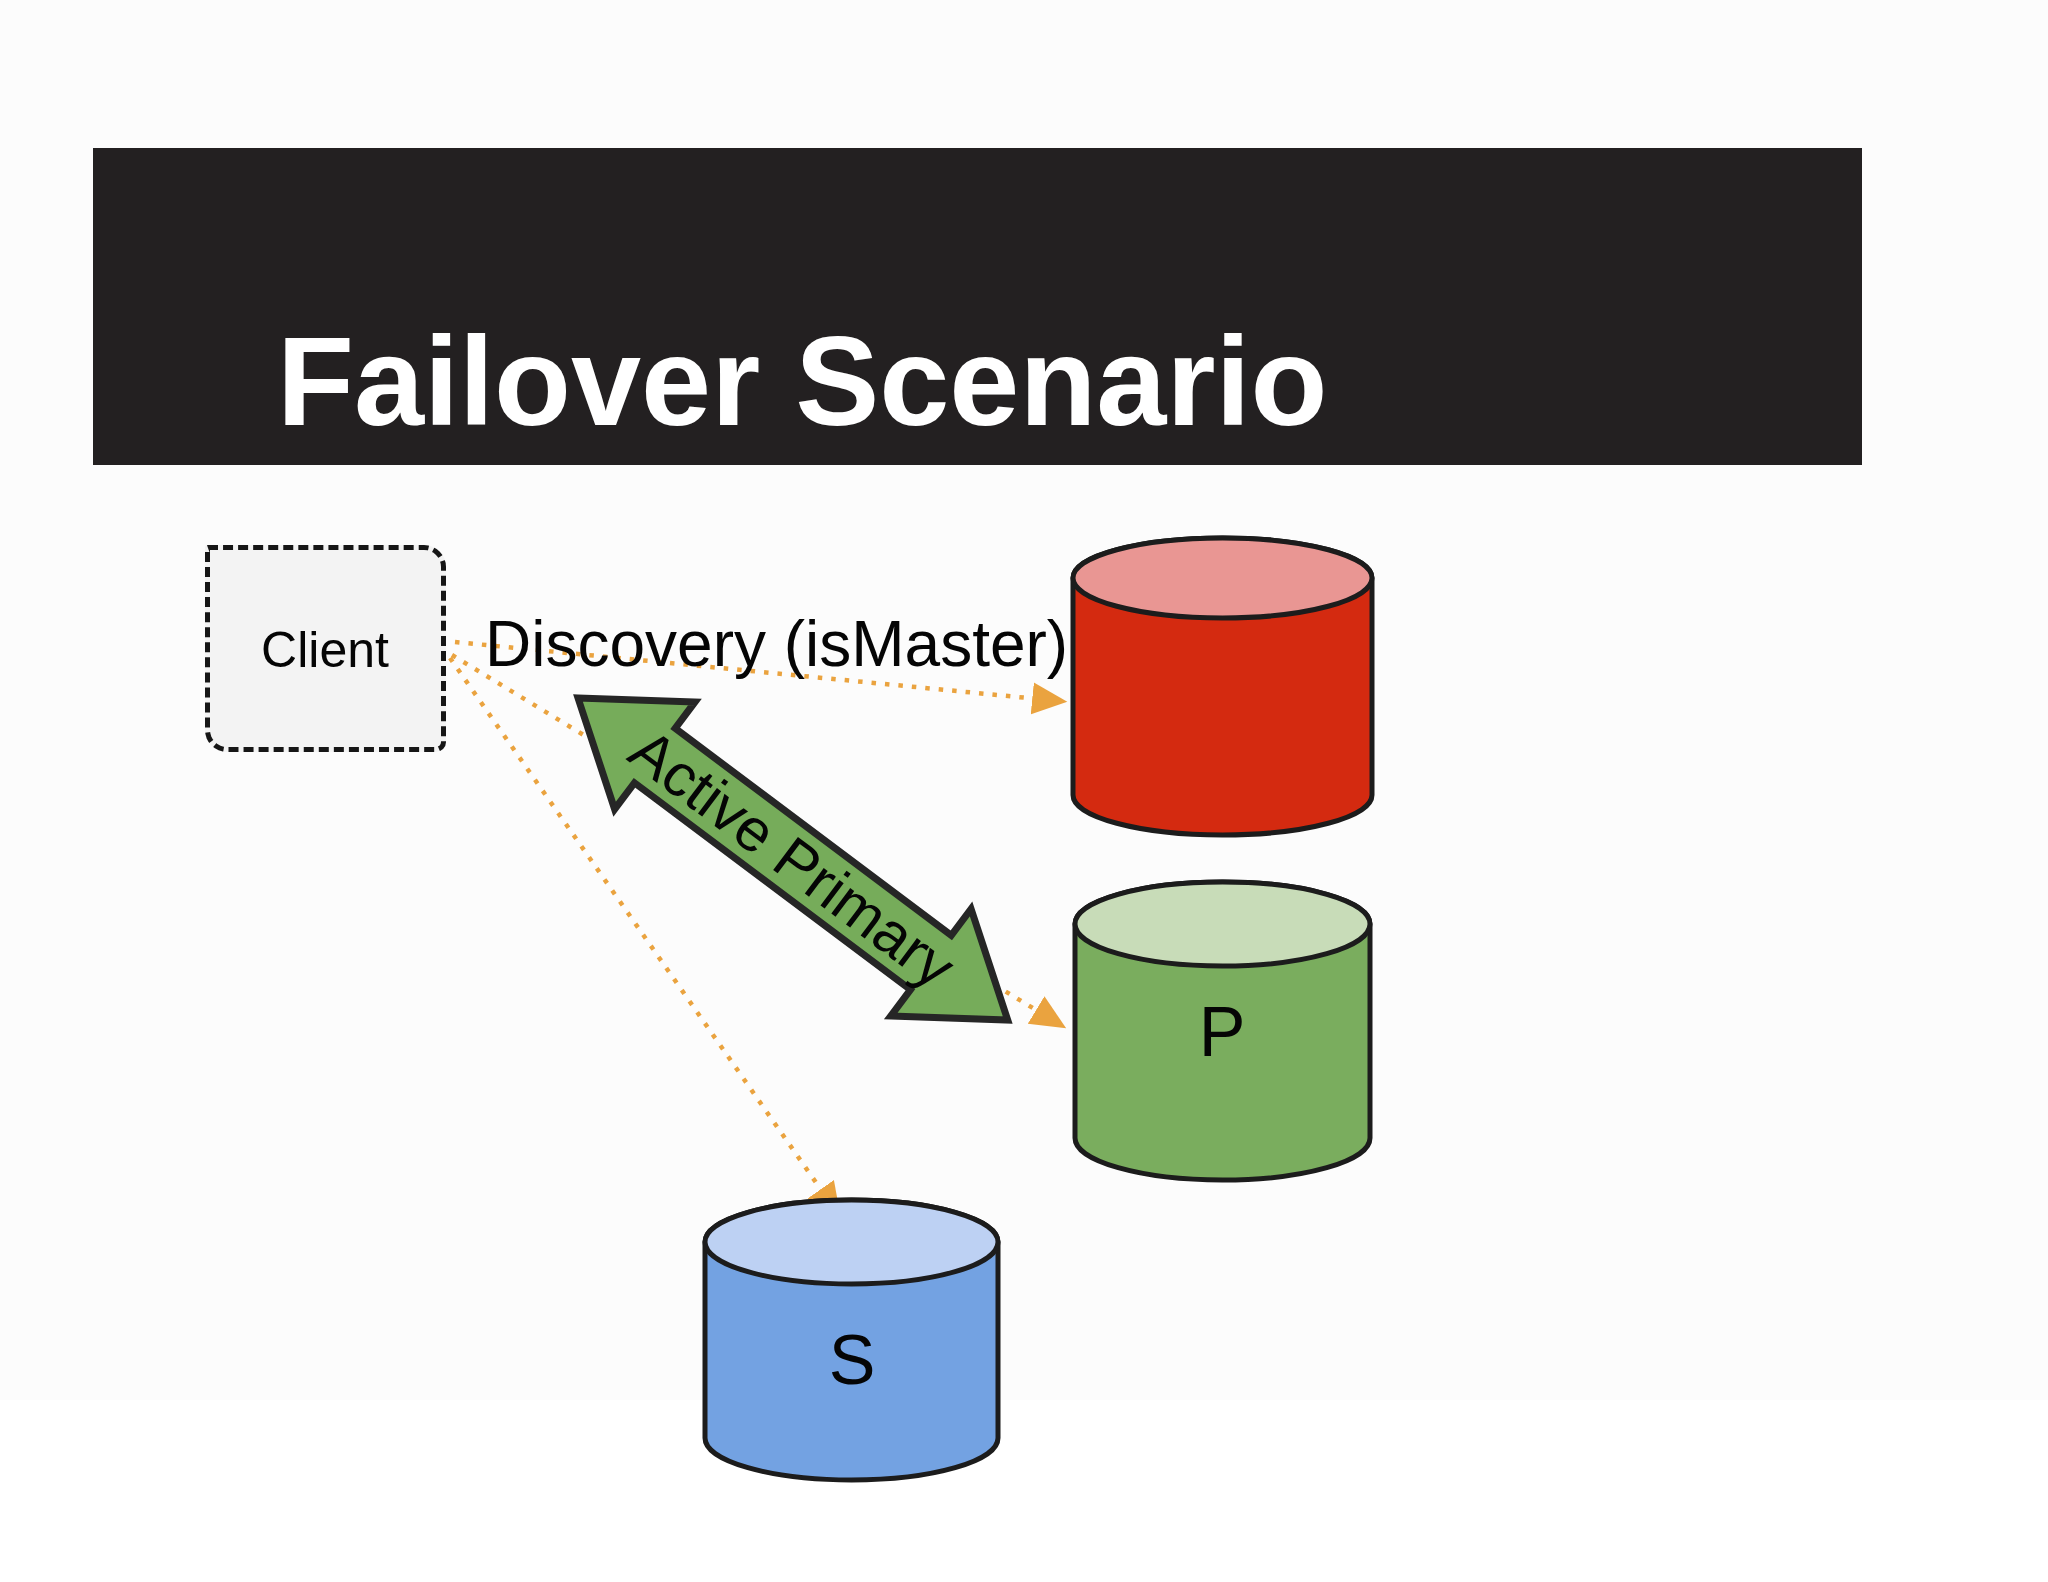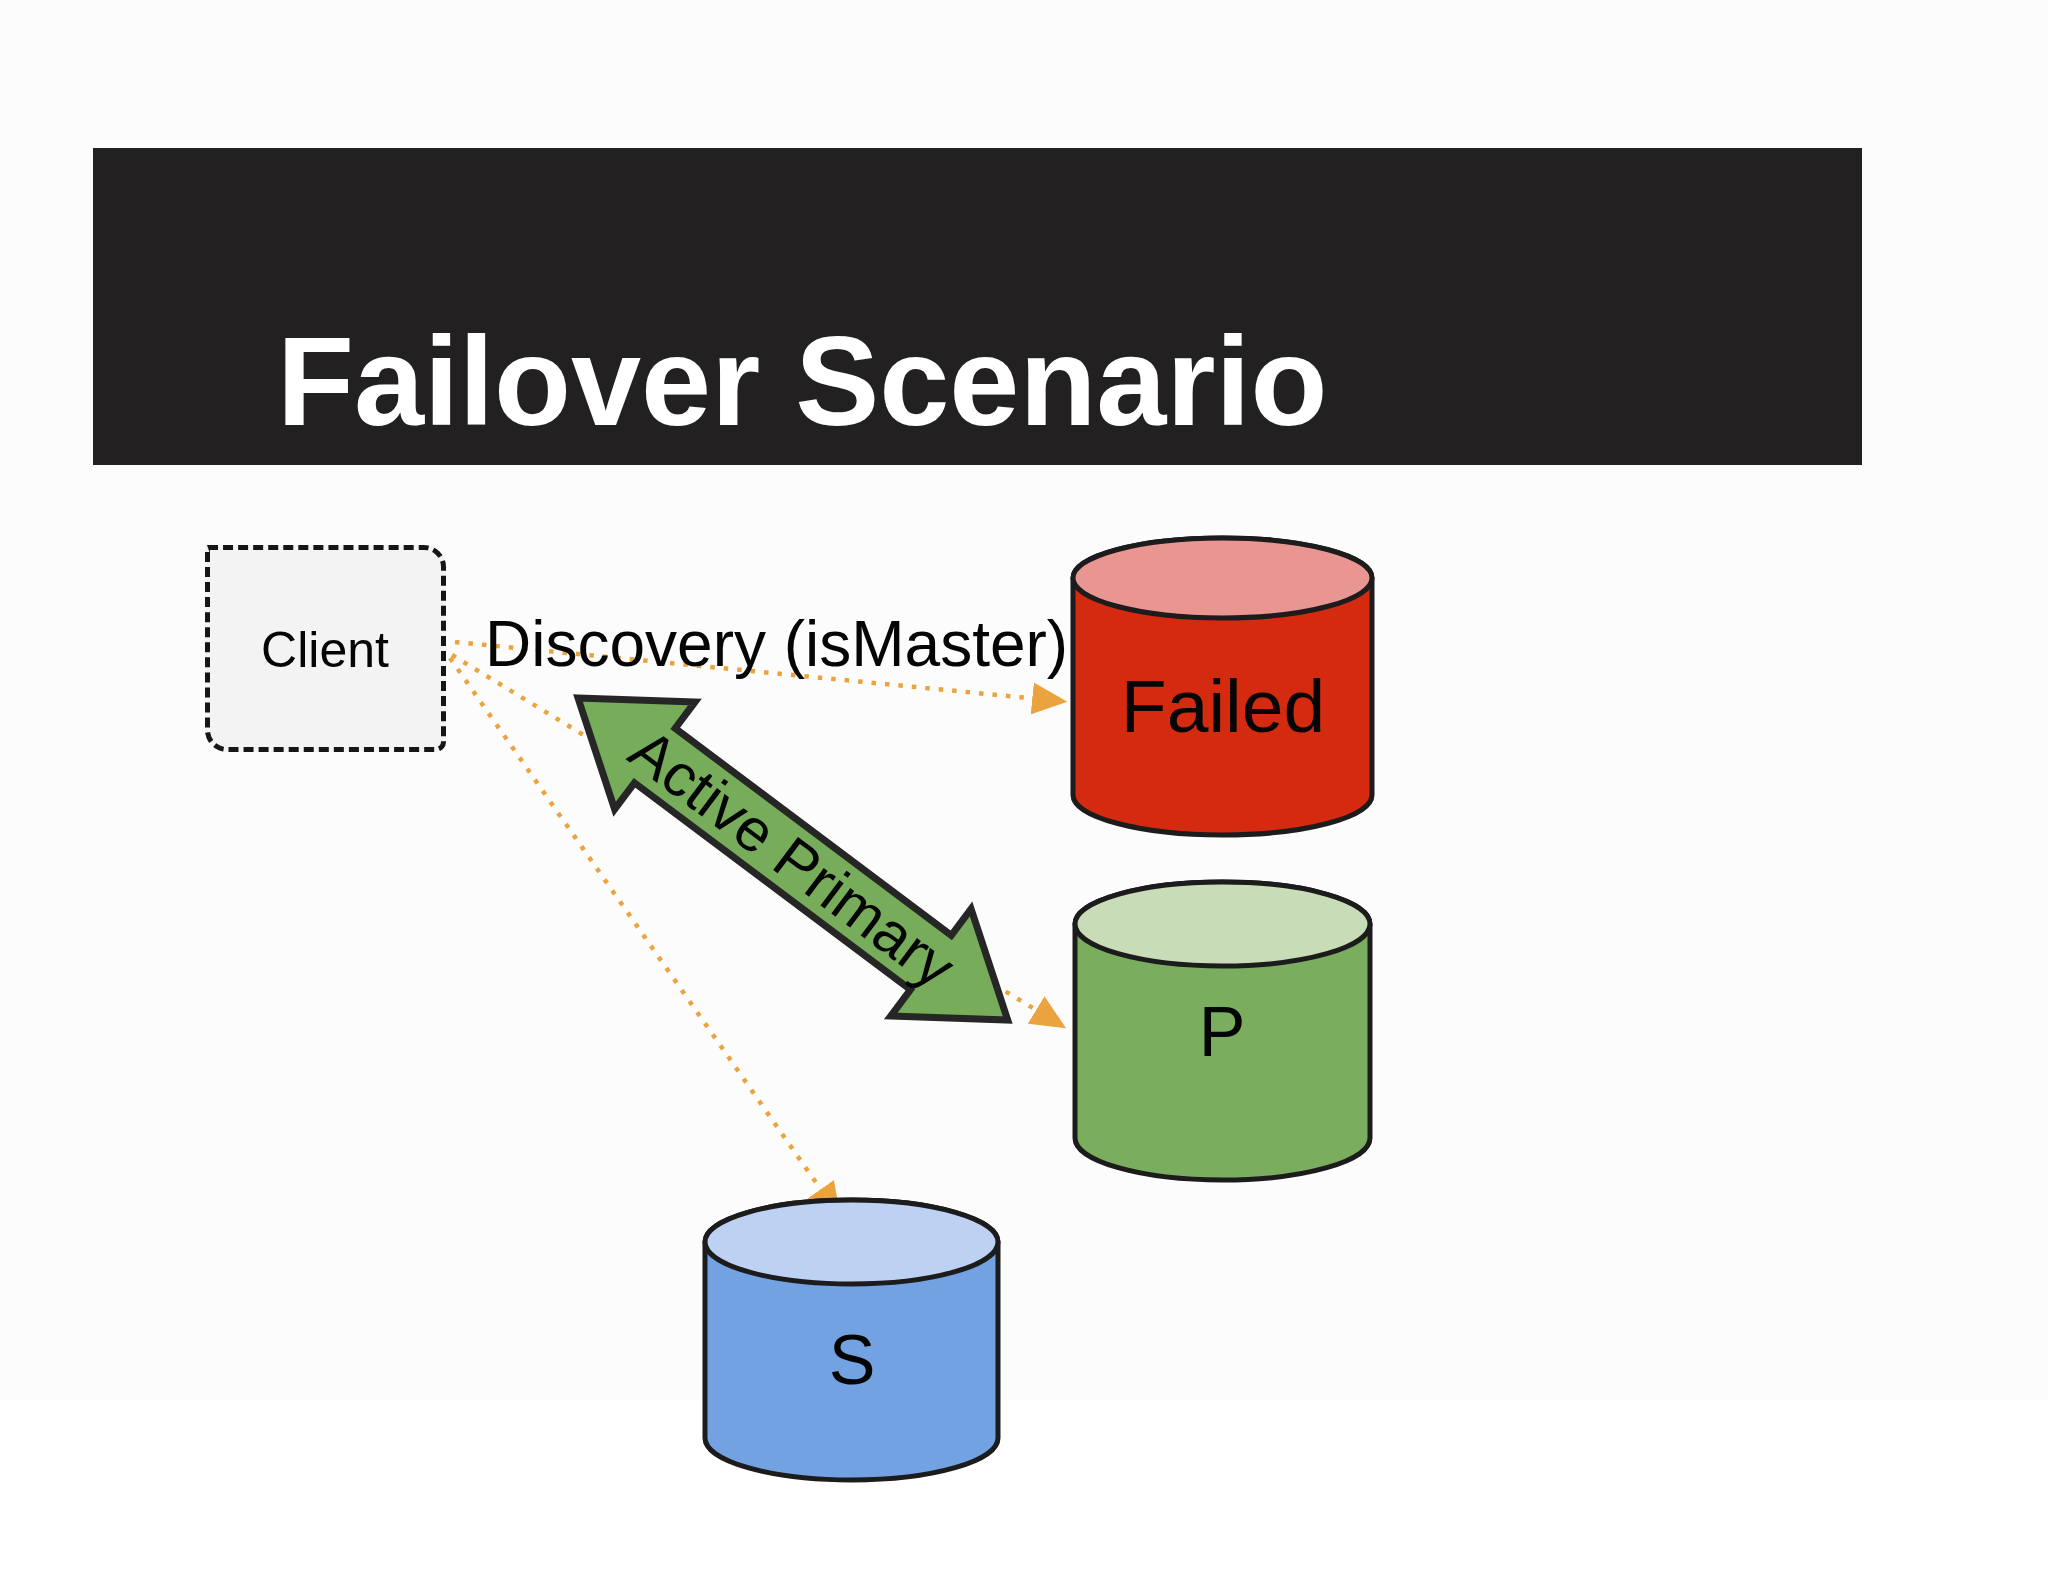--- a/index.html
+++ b/index.html
@@ -102,21 +102,20 @@
     <g>
       <path d="M705,1242 L705,1438 A146.5,42 0 0 0 998,1438 L998,1242 A146.5,42 0 0 0 705,1242 Z" fill="#73a2e2" stroke="#1c1c1c" stroke-width="5"></path>
       <ellipse cx="851.5" cy="1242" rx="146.5" ry="42" fill="#bdd1f3" stroke="#1c1c1c" stroke-width="5"></ellipse>
     </g>
   </svg>
 
   <div class="label centered client-label">Client</div>
 
   <div class="label discovery-label">Discovery (isMaster)</div>
 
-  <div class="label centered failed-label">Failed</div>
 
   <div class="label centered p-label">P</div>
 
   <div class="label centered s-label">S</div>
 
   <div class="label active-primary-label">Active Primary</div>
 
 </div>
 
 </body></html>

